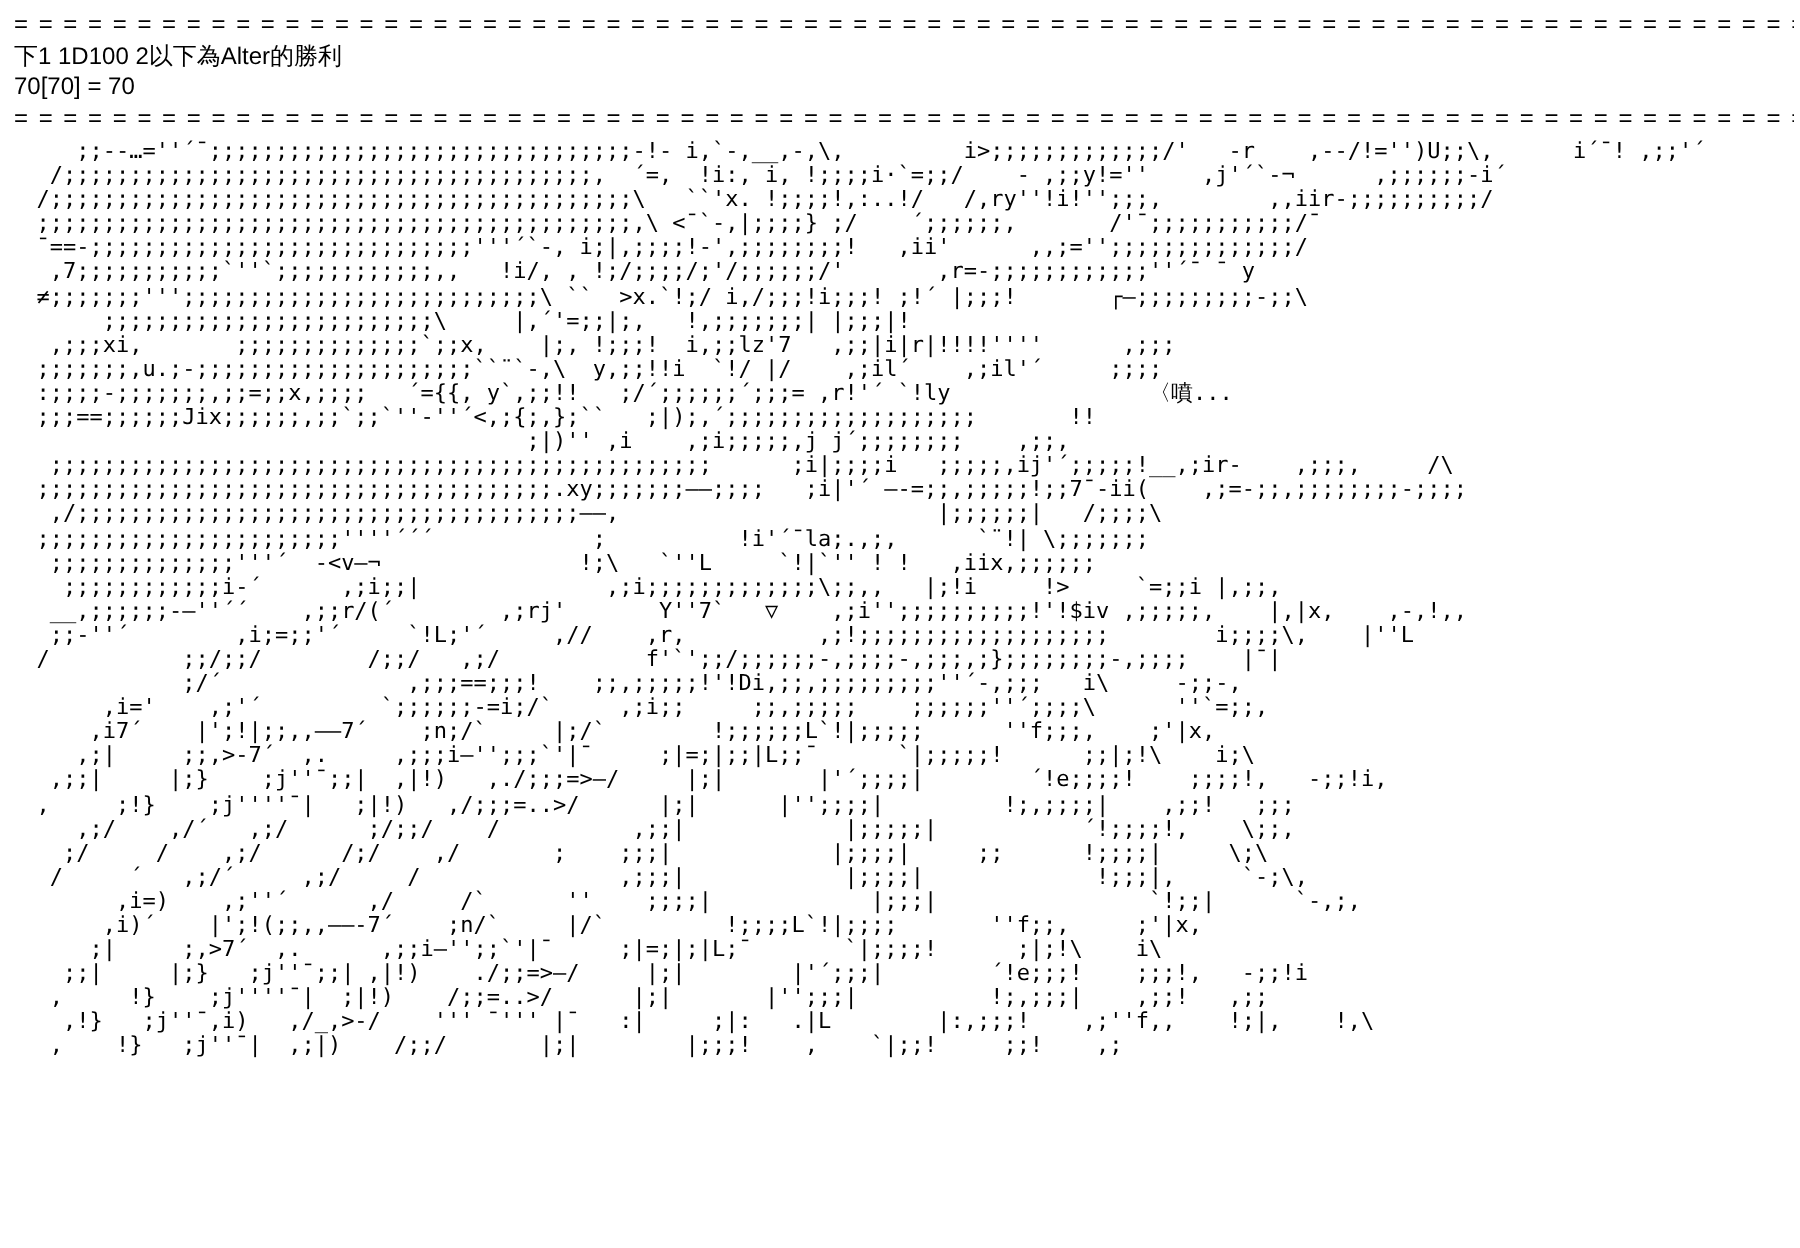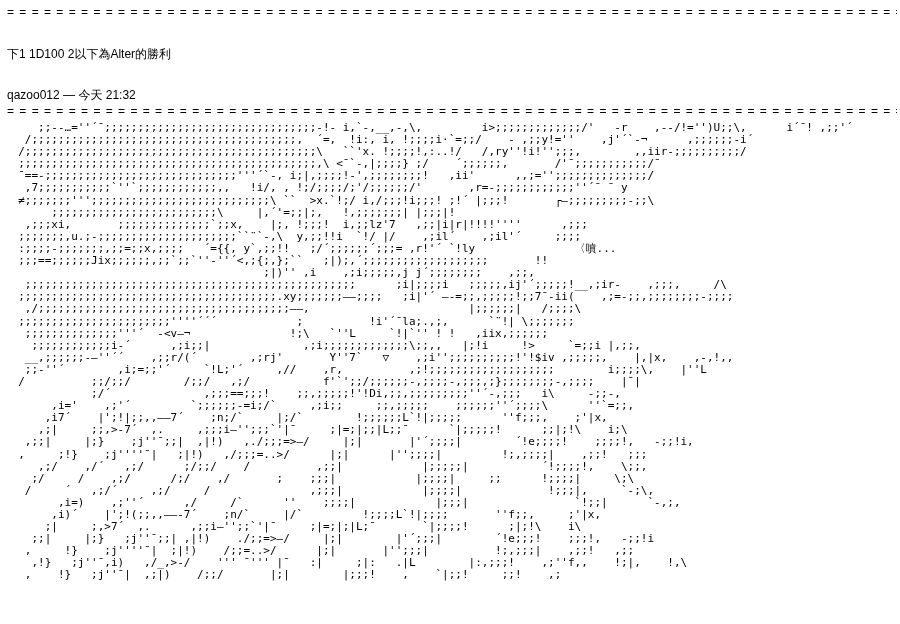--- a/index.html
+++ b/index.html
@@ -11,39 +11,39 @@
   .page{width:900px;height:624px;overflow:hidden;}
   .log{
     padding:5px 6px 0 7px;
     font-size:12px;line-height:15.5px;
     white-space:nowrap;
   }
   .divider{
     white-space:nowrap;overflow:hidden;width:890px;
     letter-spacing:1px;
   }
-  .log-line{white-space:nowrap;margin-top:26px;}
+  .log-line{white-space:nowrap;}
   .aa{
     margin:3px 0 0 5px;
     font-family:"DejaVu Sans Mono",monospace;
     font-size:11px;line-height:12.1px;
     white-space:pre;
     overflow:hidden;
     width:895px;height:468px;
   }
 </style>
 </head>
 <body>
 
 <div class="page">
 
   <div class="log">
     <div class="divider">= = = = = = = = = = = = = = = = = = = = = = = = = = = = = = = = = = = = = = = = = = = = = = = = = = = = = = = = = = = = = = = = = = = = = = = = = = = = = = = = = = = = = = = = = =</div>
     <div class="log-line">下1 1D100 2以下為Alter的勝利</div>
-    <div class="log-line">qazoo012 — 今天 21:32</div>
+    <div class="log-line">70[70] = 70</div>
     <div class="divider">= = = = = = = = = = = = = = = = = = = = = = = = = = = = = = = = = = = = = = = = = = = = = = = = = = = = = = = = = = = = = = = = = = = = = = = = = = = = = = = = = = = = = = = = = =</div>
   </div>
 
   <pre class="aa">     ;;-‐…=''´¯;;;;;;;;;;;;;;;;;;;;;;;;;;;;;;;;-!- i,`-,__,-,\,         i&gt;;;;;;;;;;;;;;/'   ‐r    ,-‐/!='')U;;\,      i´¯! ,;;'´
    /;;;;;;;;;;;;;;;;;;;;;;;;;;;;;;;;;;;;;;;;,  ´=,  !i:, i, !;;;;i·`=;;/    - ,;;y!=''    ,j'´`‐¬      ,;;;;;;‐i´
   /;;;;;;;;;;;;;;;;;;;;;;;;;;;;;;;;;;;;;;;;;;;;\   ``'x. !;;;;!,:..!/   /,ry''!i!'';;;,        ,,iir‐;;;;;;;;;;/
   ;;;;;;;;;;;;;;;;;;;;;;;;;;;;;;;;;;;;;;;;;;;;;,\ &lt;¯`-,|;;;;} ;/    ´;;;;;;,       /'¯;;;;;;;;;;;/¯
   ¯==‐;;;;;;;;;;;;;;;;;;;;;;;;;;;;;'''´`-, i;|,;;;;!-',;;;;;;;;!   ,ii'      ,,;='';;;;;;;;;;;;;;/
    ,7;;;;;;;;;;;`''`;;;;;;;;;;;;,,   !i/, , !;/;;;;/;'/;;;;;;/'       ,r=‐;;;;;;;;;;;;''´¯ ¯ y
   ≠;;;;;;;''';;;;;;;;;;;;;;;;;;;;;;;;;;;\ ``  &gt;x.`!;/ i,/;;;!i;;;! ;!´ |;;;!       ┌―;;;;;;;;;‐;;\

